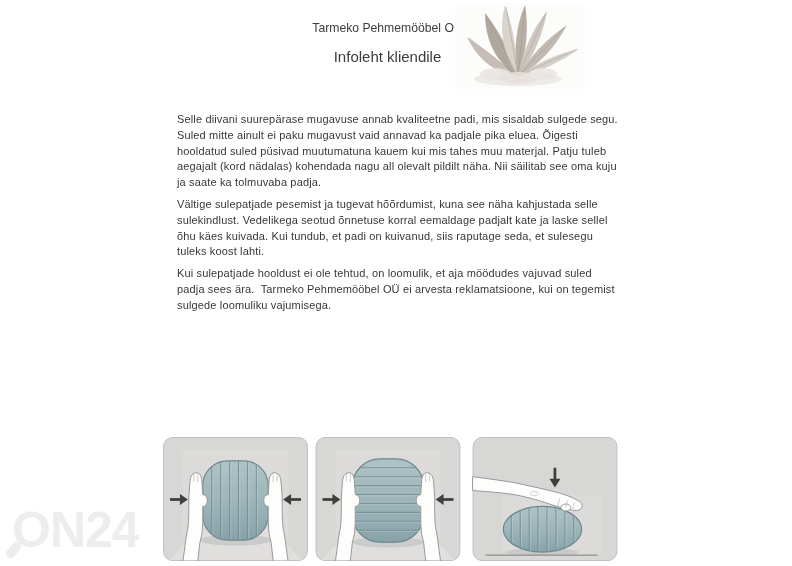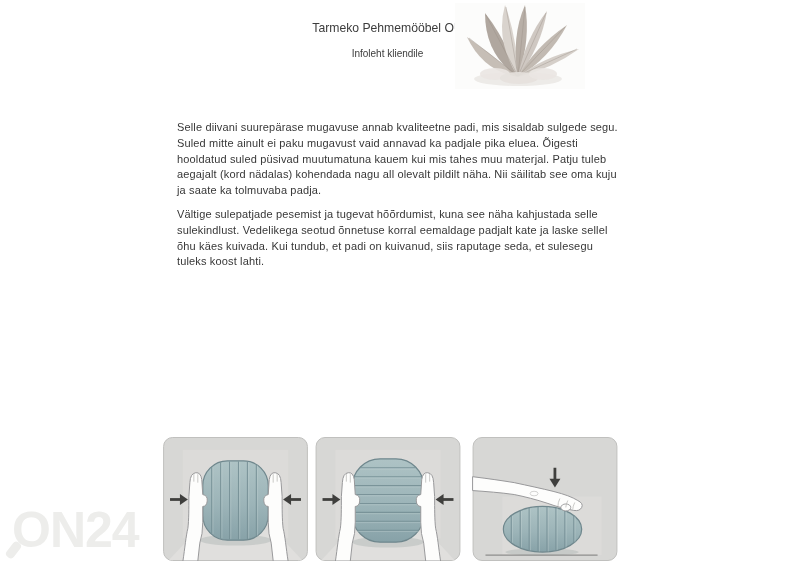--- a/index.html
+++ b/index.html
@@ -6,26 +6,26 @@
   body { background:#ffffff; font-family:"Liberation Sans", sans-serif; }
   .page {
     position:relative; width:792px; height:566px; background:#ffffff;
     overflow:hidden;
   }
   .header-block {
     position:absolute; left:270px; top:0; width:235px; text-align:center;
     color:#3c3c3c;
   }
   .header-line1 { position:absolute; top:21px; left:0; width:235px; font-size:12.2px; }
-  .header-line2 { position:absolute; top:48px; left:0; width:235px; font-size:10px; }
+  .header-line2 { position:absolute; top:48px; left:0; width:235px; font-size:15px; }
   .feather-photo { position:absolute; left:455px; top:3px; width:130px; height:86px; }
   .text-block { position:absolute; left:177px; top:112px; width:470px; }
   .text-block p {
     white-space:pre; font-size:11px; line-height:15.8px; letter-spacing:0.15px;
-    color:#373737; margin:8px 0 6px 0;
+    color:#373737; margin:0 0 6px 0;
   }
   .panels { position:absolute; left:163px; top:437px; width:456px; height:124px; }
   .panel { position:absolute; top:0; width:146px; height:124px; }
   .panel-1 { left:0; width:145px; }
   .panel-2 { left:152px; }
   .panel-3 { left:309px; }
   .panel svg { display:block; width:100%; height:100%; }
   .watermark {
     position:absolute; left:12px; top:500px; height:60px;
     color:#ededeb; font-weight:bold; font-size:50px; letter-spacing:-1px;
@@ -80,20 +80,23 @@
   <div class="text-block">
     <p>Selle diivani suurepärase mugavuse annab kvaliteetne padi, mis sisaldab sulgede segu.
 Suled mitte ainult ei paku mugavust vaid annavad ka padjale pika eluea. Õigesti
 hooldatud suled püsivad muutumatuna kauem kui mis tahes muu materjal. Patju tuleb
 aegajalt (kord nädalas) kohendada nagu all olevalt pildilt näha. Nii säilitab see oma kuju
 ja saate ka tolmuvaba padja.</p>
     <p>Vältige sulepatjade pesemist ja tugevat hõõrdumist, kuna see näha kahjustada selle
 sulekindlust. Vedelikega seotud õnnetuse korral eemaldage padjalt kate ja laske sellel
 õhu käes kuivada. Kui tundub, et padi on kuivanud, siis raputage seda, et sulesegu
 tuleks koost lahti.</p>
+    <p>Kui sulepatjade hooldust ei ole tehtud, on loomulik, et aja möödudes vajuvad suled
+padja sees ära.  Tarmeko Pehmemööbel OÜ ei arvesta reklamatsioone, kui on tegemist
+sulgede loomuliku vajumisega.</p>
   </div>
 
   <div class="panels">
 
     <div class="panel panel-1">
       <svg viewBox="0 0 146 125" aria-label="hands-squeezing-pillow-sides-vertical-stripes-icon">
         <defs>
           <linearGradient id="pg1" x1="0" y1="0" x2="0" y2="1">
             <stop offset="0" stop-color="#aec3c5"></stop>
               <stop offset="0.55" stop-color="#9cb4b8"></stop>

